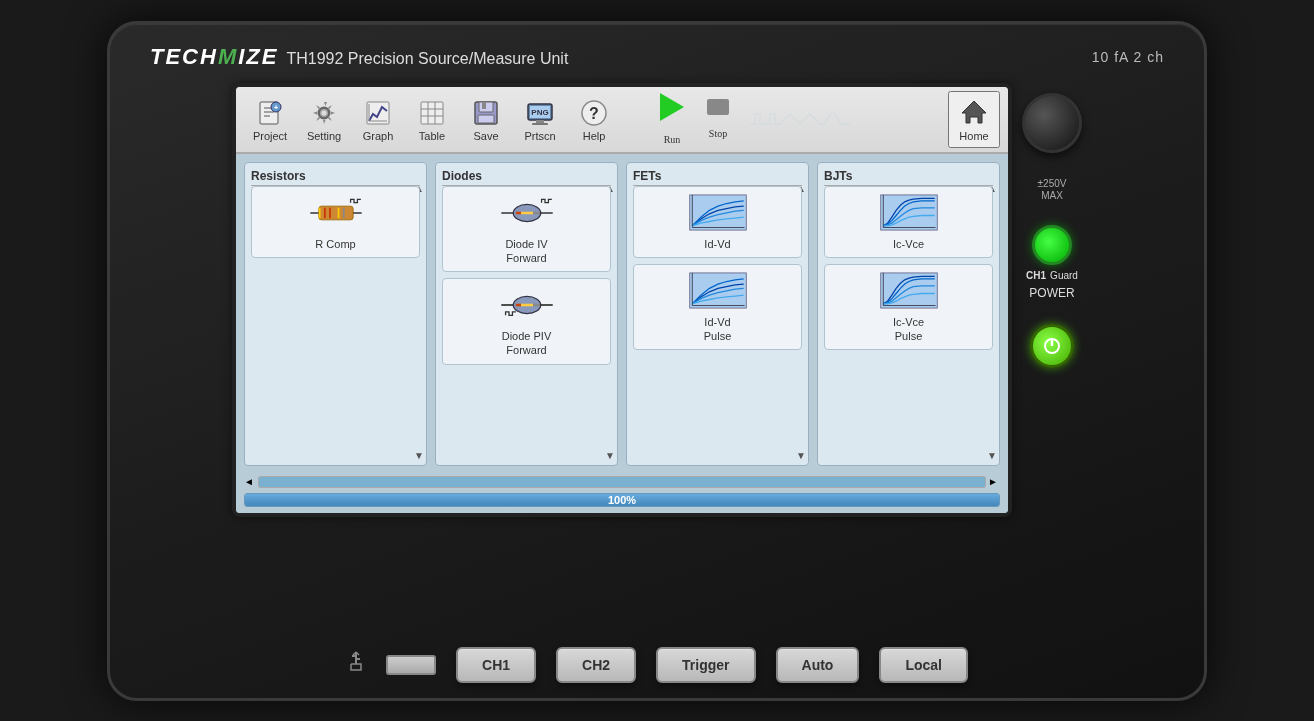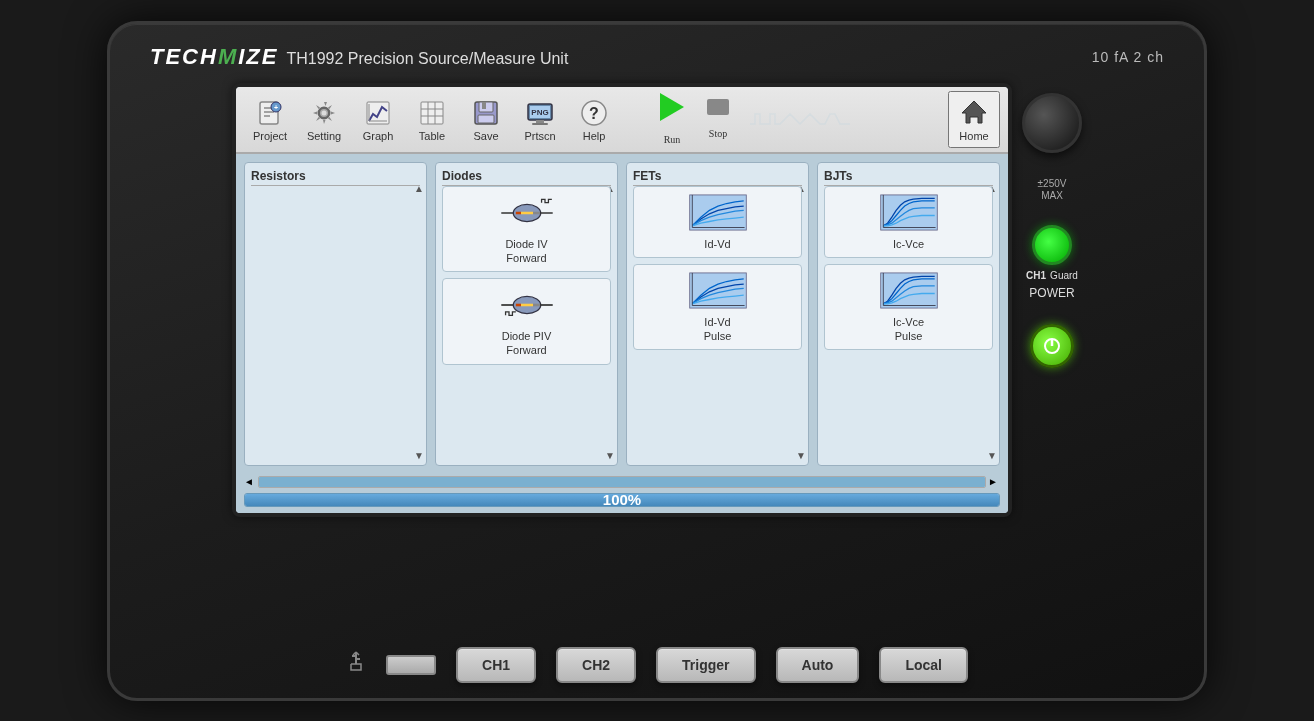--- a/index.html
+++ b/index.html
@@ -287,21 +287,21 @@
 
     .progress-fill {
       height: 100%;
       background: linear-gradient(to bottom, #66aadd, #4488bb);
       display: flex;
       align-items: center;
       justify-content: center;
     }
 
     .progress-text {
-      font-size: 15px;
+      font-size: 11px;
       color: #fff;
       font-weight: bold;
     }
 
     
     .bottom-area {
       display: flex;
       align-items: center;
       justify-content: center;
       gap: 20px;
@@ -539,20 +539,37 @@
               <div class="tool-label">Home</div>
             </button>
           </div>
 
           <div class="main-content">
 
             <div class="category-panel">
               <div class="category-title">Resistors</div>
               <span class="scroll-arrow top">▲</span>
 
+              <div class="component-item">
+                <div class="component-icon">
+                  <svg width="70" height="40" viewBox="0 0 70 40">
+                    <line x1="5" y1="20" x2="15" y2="20" stroke="#333" stroke-width="2"></line>
+                    <rect x="15" y="12" width="40" height="16" rx="3" fill="#cc8833" stroke="#996600" stroke-width="1"></rect>
+                    <line x1="16" y1="14" x2="16" y2="26" stroke="#ffcc00" stroke-width="2"></line>
+                    <line x1="22" y1="14" x2="22" y2="26" stroke="#cc3300" stroke-width="2"></line>
+                    <line x1="28" y1="14" x2="28" y2="26" stroke="#cc3300" stroke-width="2"></line>
+                    <line x1="38" y1="14" x2="38" y2="26" stroke="#ffcc00" stroke-width="2"></line>
+                    <line x1="44" y1="14" x2="44" y2="26" stroke="#888888" stroke-width="2"></line>
+                    <line x1="55" y1="20" x2="65" y2="20" stroke="#333" stroke-width="2"></line>
+
+                    <polyline points="52,8 52,4 56,4 56,8 60,8 60,4 64,4" fill="none" stroke="#333" stroke-width="1.5"></polyline>
+                  </svg>
+                </div>
+                <div class="component-name">R Comp</div>
+              </div>
 
               <span class="scroll-arrow bottom">▼</span>
             </div>
 
             <div class="category-panel">
               <div class="category-title">Diodes</div>
               <span class="scroll-arrow top">▲</span>
 
               <div class="component-item">
                 <div class="component-icon">

